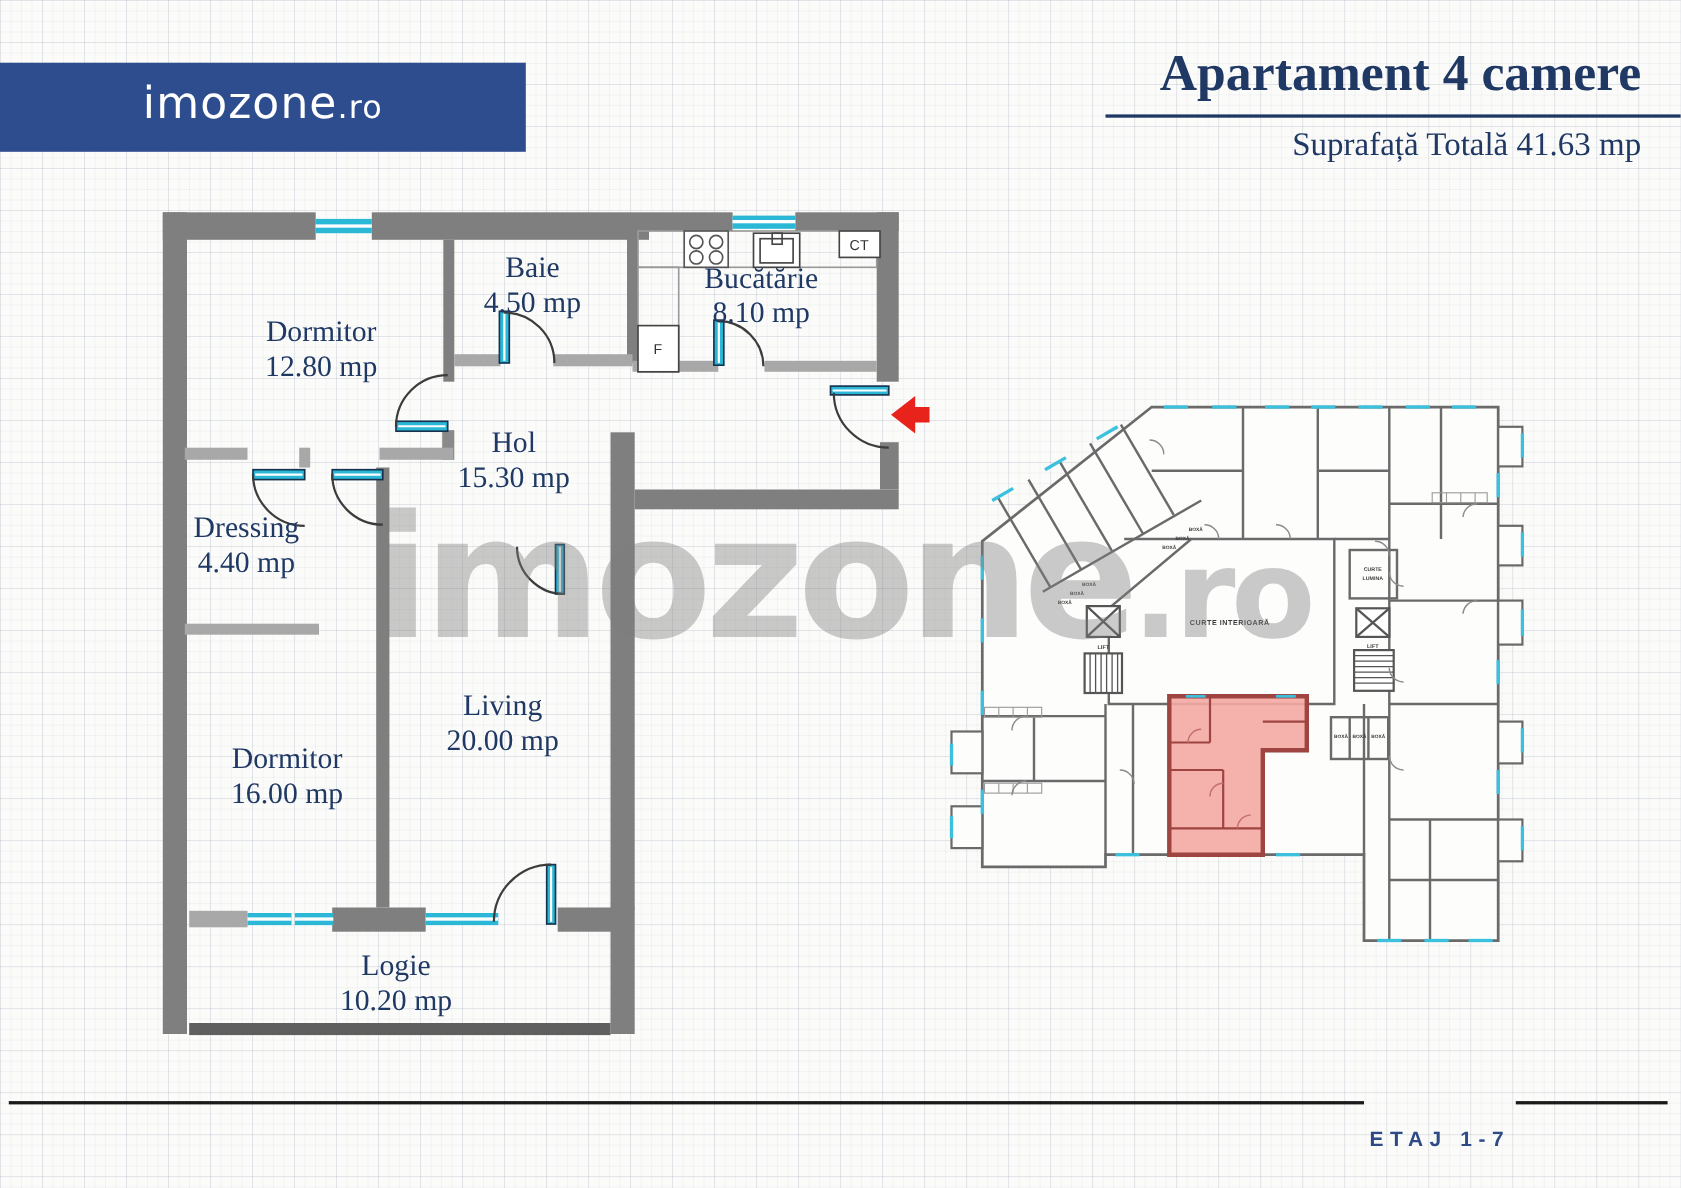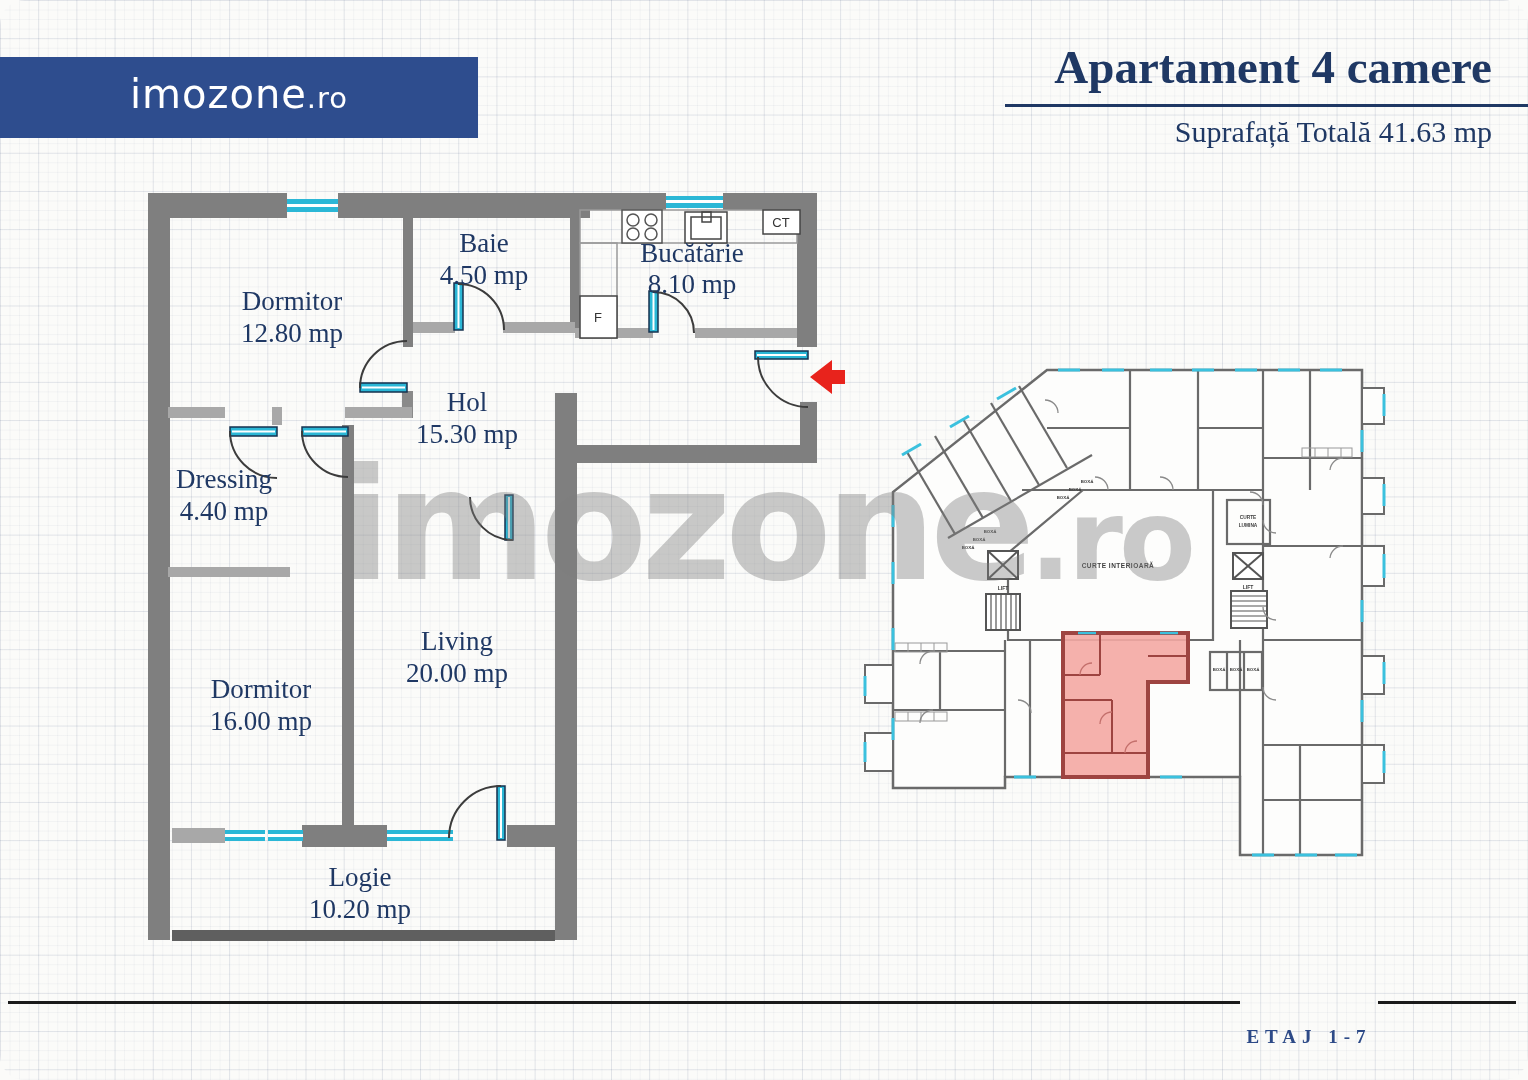--- a/index.html
+++ b/index.html
@@ -10,21 +10,20 @@
   }
   .page{
     position:relative;width:1528px;height:1080px;
     background-color:#fbfbf9;
     background-image:
       linear-gradient(to right, rgba(70,90,130,0.10) 1px, transparent 1px),
       linear-gradient(to bottom, rgba(70,90,130,0.10) 1px, transparent 1px),
       linear-gradient(to right, rgba(70,90,130,0.05) 1px, transparent 1px),
       linear-gradient(to bottom, rgba(70,90,130,0.05) 1px, transparent 1px);
     background-size:38.2px 38.2px,38.2px 38.2px,9.55px 9.55px,9.55px 9.55px;
-    border-radius:25px;
   }
   .logo-bar{
     position:absolute;left:0;top:57px;width:478px;height:81px;
     background:#2e4d8e;display:flex;align-items:baseline;justify-content:center;
     z-index:40;padding-top:0;box-sizing:border-box;
   }
   .logo-bar .inner{display:flex;align-items:baseline;margin-top:14px;}
   .logo-main{font-family:"DejaVu Sans",sans-serif;font-size:40px;color:#ffffff;letter-spacing:1px;}
   .logo-tld{font-family:"DejaVu Sans",sans-serif;font-size:29px;color:#ffffff;letter-spacing:1px;}
   .title-wrap{
@@ -47,21 +46,21 @@
   .footer-rule{position:absolute;height:3px;background:#1b1b1b;top:1001px;z-index:40;}
   .footer-rule.long{left:8px;width:1232px;}
   .footer-rule.short{left:1378px;width:138px;}
   .footer-plan{
     position:absolute;left:1240px;width:138px;top:974px;text-align:center;z-index:40;
     font-family:"Liberation Sans",sans-serif;font-weight:700;font-size:42px;
     color:#2d4a87;letter-spacing:2px;
   }
   .footer-floors{
     position:absolute;left:1240px;width:138px;top:1026px;text-align:center;z-index:40;
-    font-family:Liberation Serif, serif;font-weight:700;font-size:19px;
+    font-family:Liberation Sans, sans-serif;font-weight:700;font-size:19px;
     color:#2d4a87;letter-spacing:6px;
   }
   svg text{user-select:none;}
   .room-name,.room-area{
     font-family:"Liberation Serif","DejaVu Serif",serif;font-size:27px;fill:#1f3864;
   }
   .fixture-label{font-family:"Liberation Sans",sans-serif;font-size:13px;fill:#333333;}
   .site-label{font-family:"Liberation Sans",sans-serif;font-weight:bold;fill:#3c3c3c;}
 </style>
 </head>

